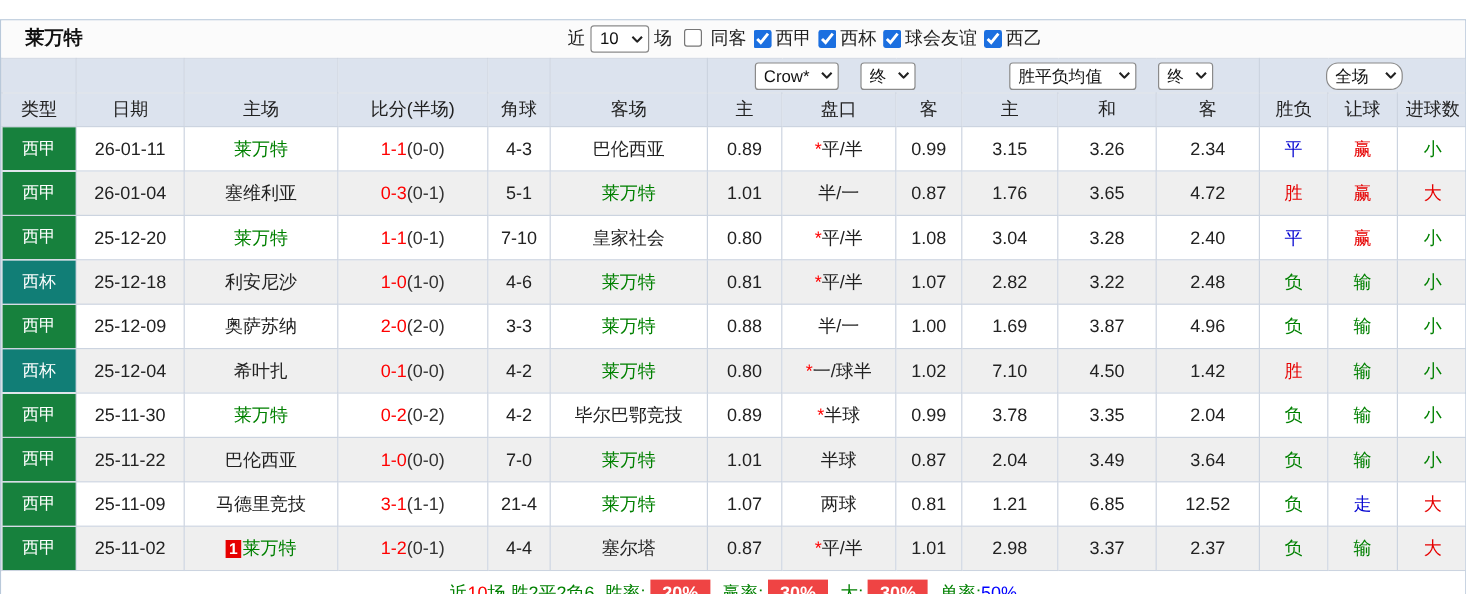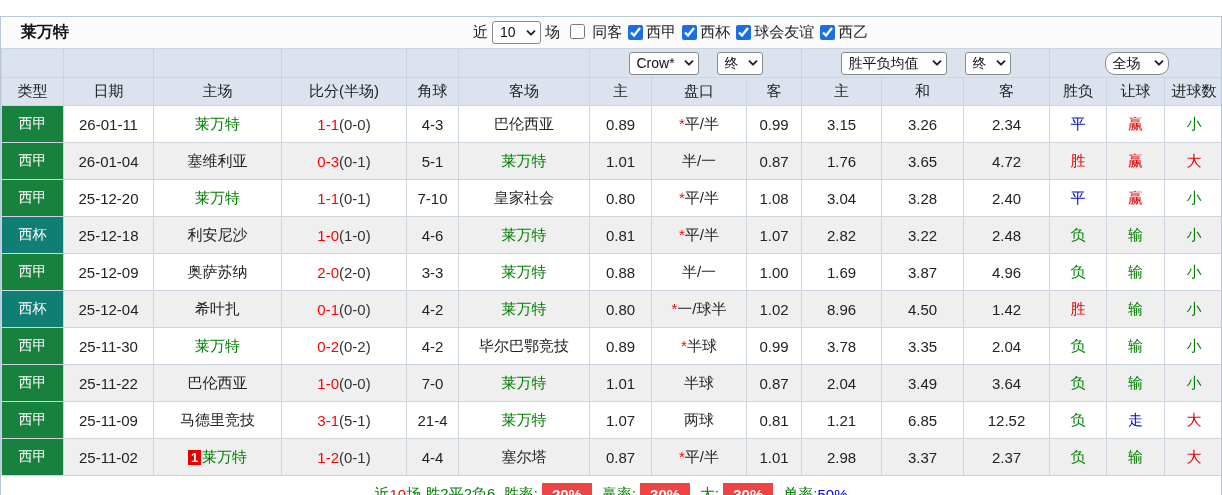--- a/index.html
+++ b/index.html
@@ -296,21 +296,21 @@
     <tr>
       <td class="lg-teal">西杯</td>
       <td>25-12-04</td>
       <td><span>希叶扎</span></td>
       <td><span class="score-ft">0-1</span><span class="score-ht">(0-0)</span></td>
       <td>4-2</td>
       <td><span class="team-green">莱万特</span></td>
       <td>0.80</td>
       <td><span class="star">*</span><span>一/球半</span></td>
       <td>1.02</td>
-      <td>8.96</td>
+      <td>7.10</td>
       <td>4.50</td>
       <td>1.42</td>
       <td class="c-red">胜</td>
       <td class="c-green">输</td>
       <td class="c-green">小</td>
     </tr>
 
     <tr>
       <td class="lg-green">西甲</td>
       <td>25-11-30</td>
@@ -344,21 +344,21 @@
       <td>3.64</td>
       <td class="c-green">负</td>
       <td class="c-green">输</td>
       <td class="c-green">小</td>
     </tr>
 
     <tr>
       <td class="lg-green">西甲</td>
       <td>25-11-09</td>
       <td><span>马德里竞技</span></td>
-      <td><span class="score-ft">3-1</span><span class="score-ht">(5-1)</span></td>
+      <td><span class="score-ft">3-1</span><span class="score-ht">(1-1)</span></td>
       <td>21-4</td>
       <td><span class="team-green">莱万特</span></td>
       <td>1.07</td>
       <td><span>两球</span></td>
       <td>0.81</td>
       <td>1.21</td>
       <td>6.85</td>
       <td>12.52</td>
       <td class="c-green">负</td>
       <td class="c-blue">走</td>

